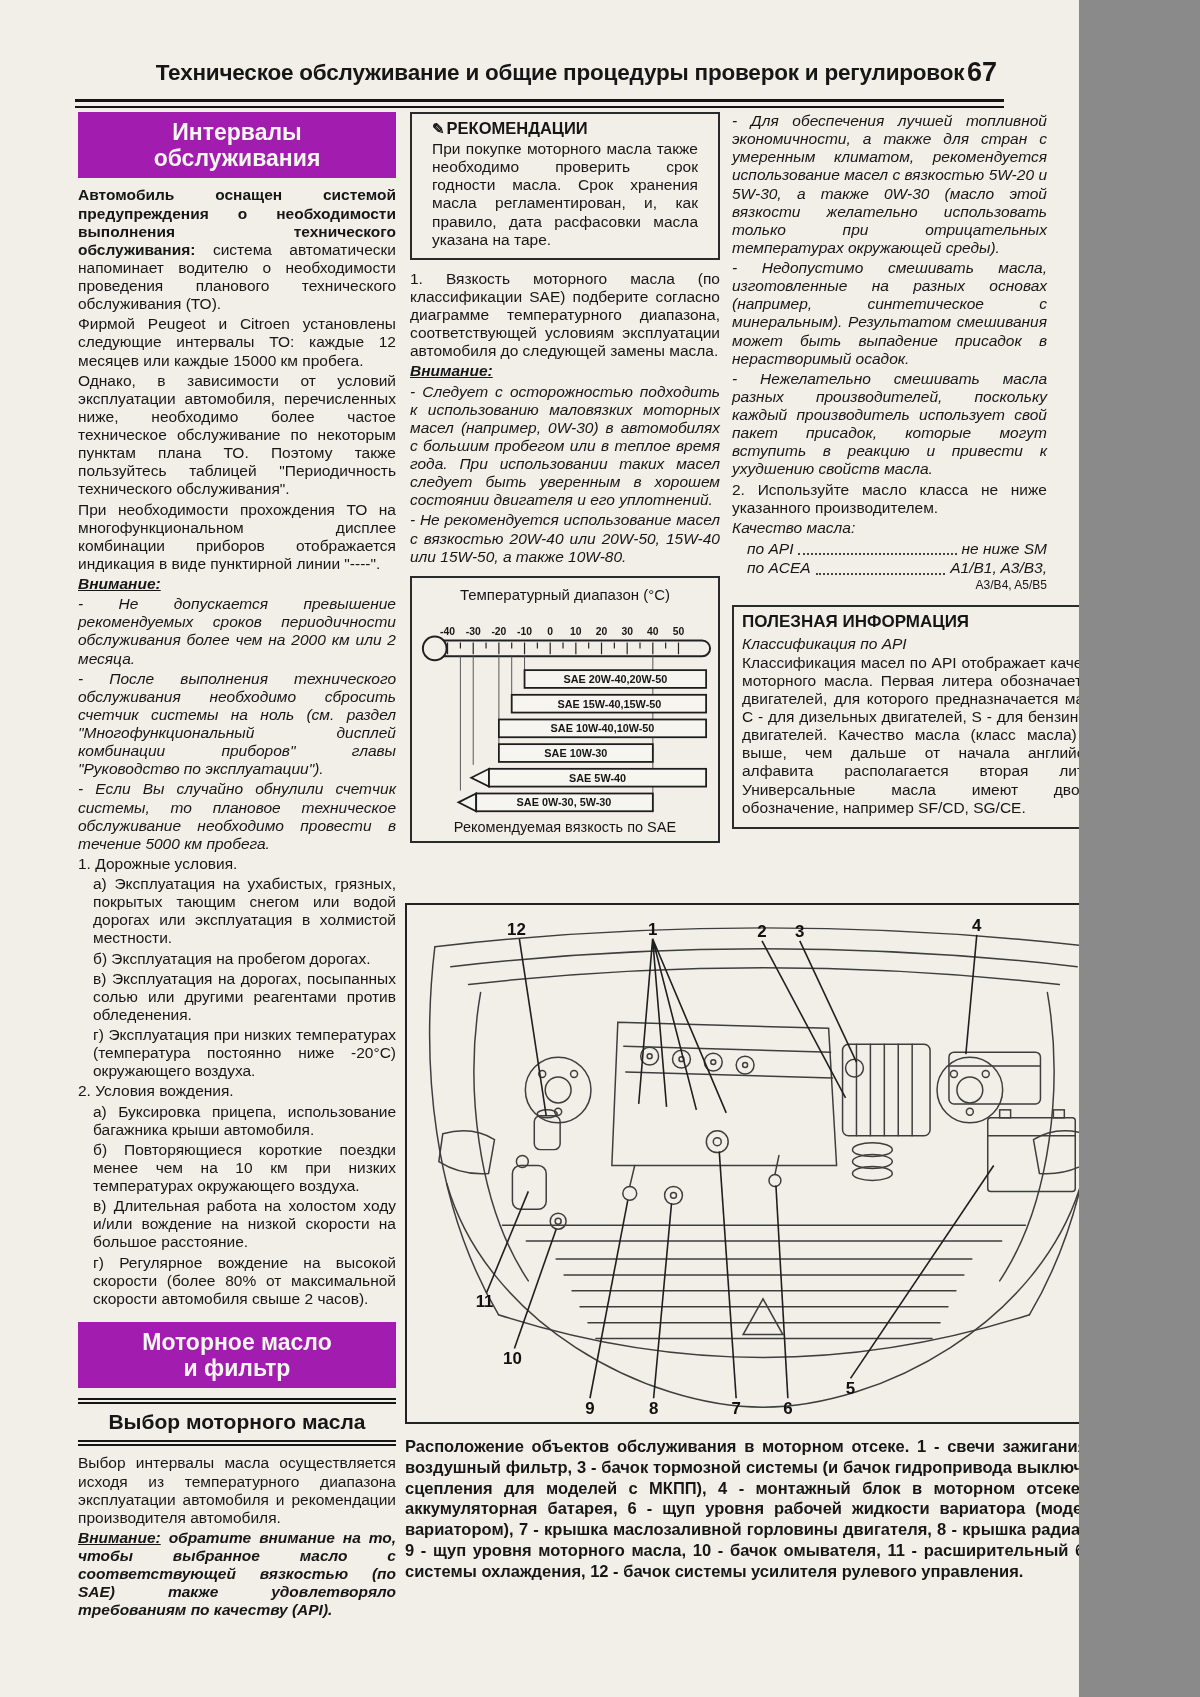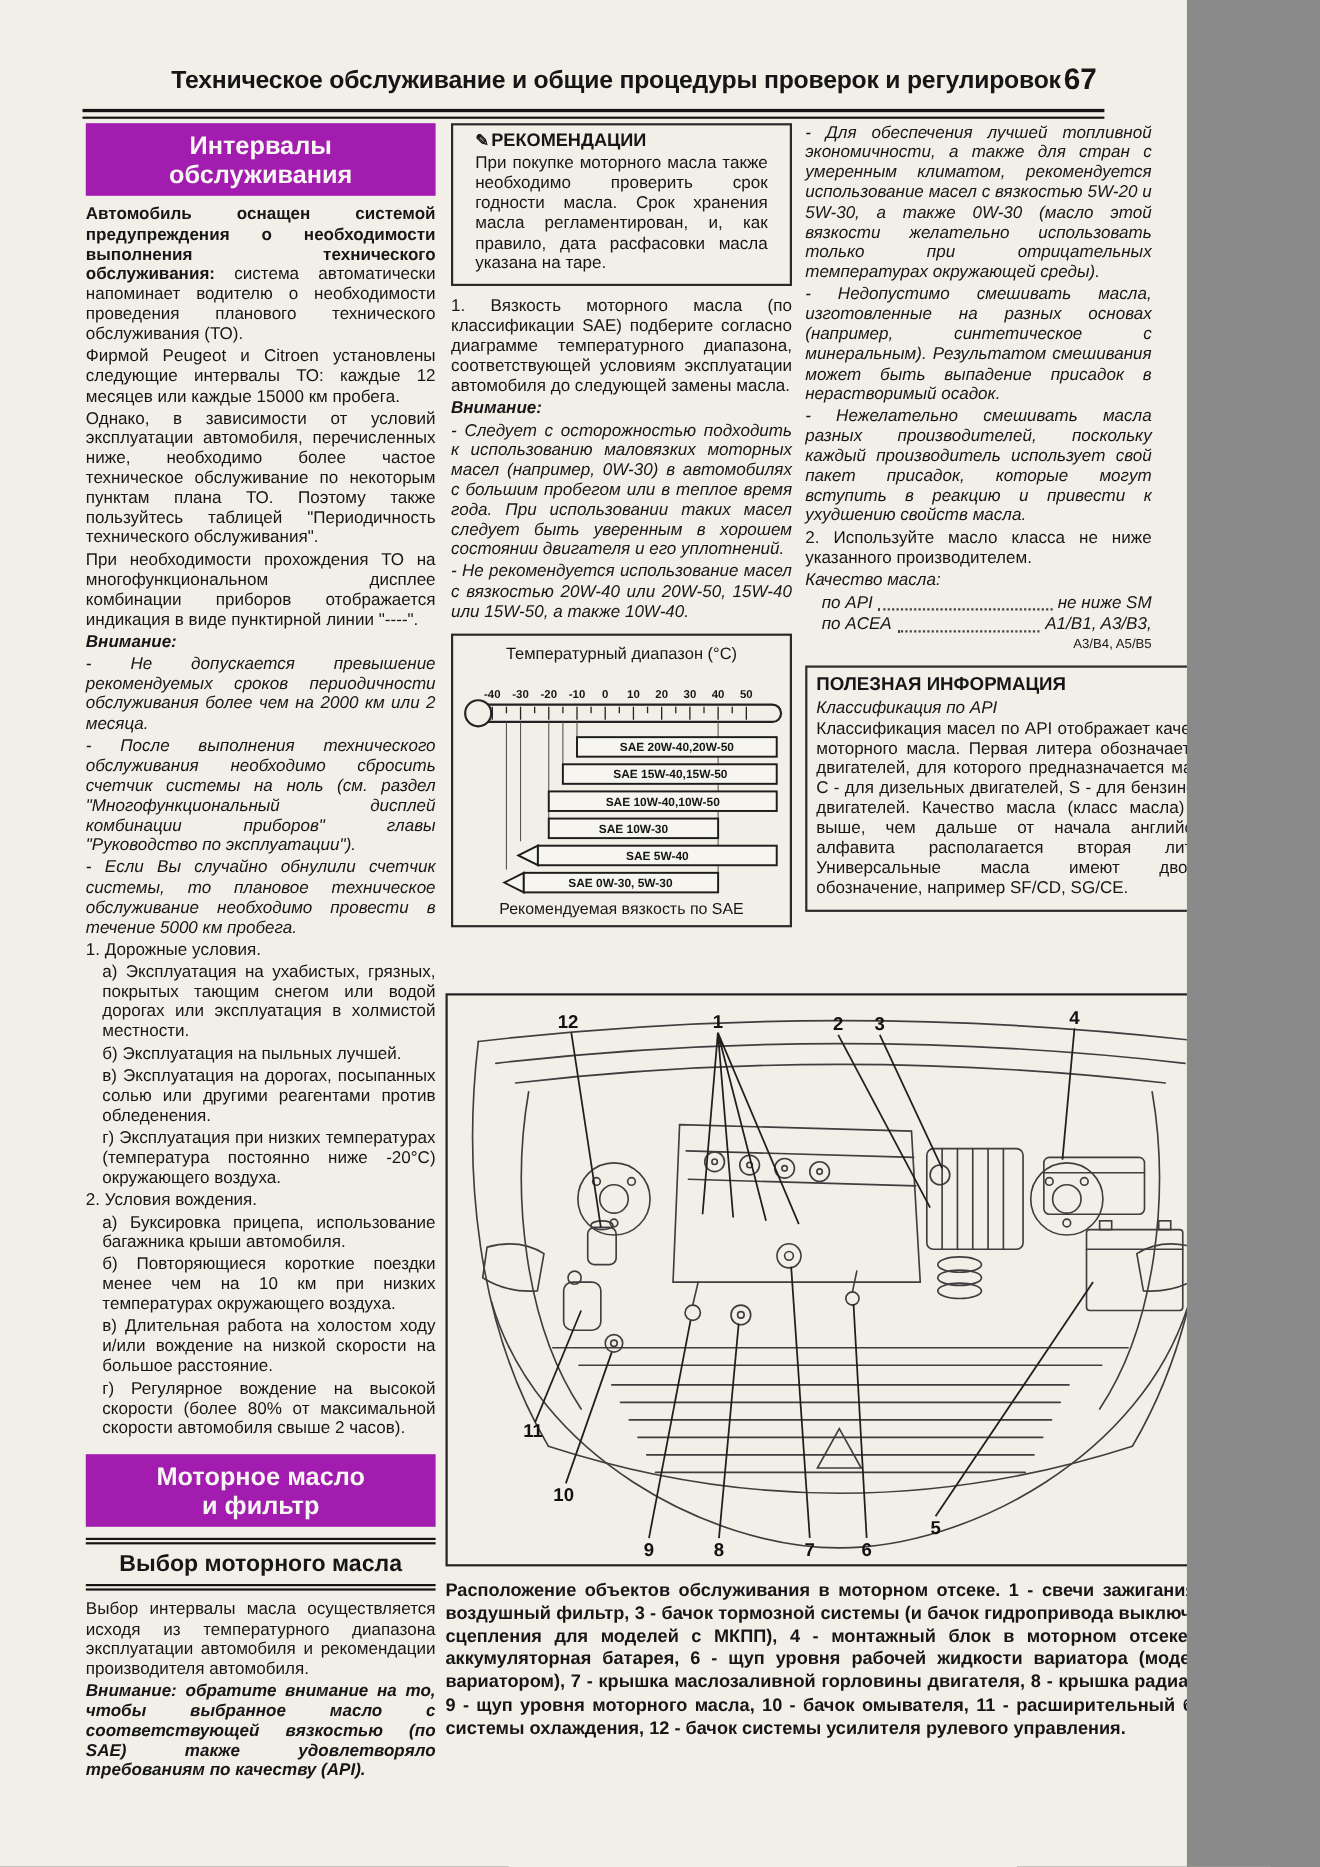--- a/index.html
+++ b/index.html
@@ -13,21 +13,21 @@
             border-top:3.5px solid #151515;border-bottom:2px solid #151515;}
   
   .col{position:absolute;top:112px;}
   .col-left{left:78px;width:318px;}
   .col-mid{left:410px;width:310px;}
   .col-right{left:732px;width:315px;}
   .p{margin:0 0 2px;text-align:justify;font-size:15.5px;line-height:1.17;}
   .it{font-style:italic;}
   .ind{padding-left:15px;}
   .b{font-weight:bold;}
-  .attn-lbl{font-weight:bold;font-style:italic;}
+  .attn-lbl{font-weight:bold;font-style:italic;text-decoration:underline;}
   .blackbox{background:#a21caf;color:#f7f6f2;text-align:center;font-weight:bold;
             font-size:23px;line-height:1.14;padding:7px 4px;margin:0 0 8px;}
   .blackbox.mt{margin-top:14px;}
   .sechdr{margin-top:10px;margin-bottom:8px;border-top:6px double #151515;
           border-bottom:6px double #151515;text-align:center;font-weight:bold;
           font-size:21px;padding:6px 2px;}
   
   .recbox{border:2.5px solid #2a2a2a;padding:5px 20px 7px;margin-bottom:10px;}
   .rec-title{font-weight:bold;font-size:16.5px;margin:0 0 2px;}
   .rec-icon{font-size:15px;margin-right:2px;}
@@ -69,21 +69,21 @@
     <p class="p"><span class="b">Автомобиль оснащен системой предупреждения о необходимости выполнения технического обслуживания:</span><span> система автоматически напоминает водителю о необходимости проведения планового технического обслуживания (ТО).</span></p>
     <p class="p">Фирмой Peugeot и Citroen установлены следующие интервалы ТО: каждые 12 месяцев или каждые 15000 км пробега.</p>
     <p class="p">Однако, в зависимости от условий эксплуатации автомобиля, перечисленных ниже, необходимо более частое техническое обслуживание по некоторым пунктам плана ТО. Поэтому также пользуйтесь таблицей "Периодичность технического обслуживания".</p>
     <p class="p">При необходимости прохождения ТО на многофункциональном дисплее комбинации приборов отображается индикация в виде пунктирной линии "----".</p>
     <p class="p"><span class="attn-lbl">Внимание:</span></p>
     <p class="p it">- Не допускается превышение рекомендуемых сроков периодичности обслуживания более чем на 2000 км или 2 месяца.</p>
     <p class="p it">- После выполнения технического обслуживания необходимо сбросить счетчик системы на ноль (см. раздел "Многофункциональный дисплей комбинации приборов" главы "Руководство по эксплуатации").</p>
     <p class="p it">- Если Вы случайно обнулили счетчик системы, то плановое техническое обслуживание необходимо провести в течение 5000 км пробега.</p>
     <p class="p">1. Дорожные условия.</p>
     <p class="p ind">а) Эксплуатация на ухабистых, грязных, покрытых тающим снегом или водой дорогах или эксплуатация в холмистой местности.</p>
-    <p class="p ind">б) Эксплуатация на пыльных лучшей.</p>
+    <p class="p ind">б) Эксплуатация на пробегом дорогах.</p>
     <p class="p ind">в) Эксплуатация на дорогах, посыпанных солью или другими реагентами против обледенения.</p>
     <p class="p ind">г) Эксплуатация при низких температурах (температура постоянно ниже -20°C) окружающего воздуха.</p>
     <p class="p">2. Условия вождения.</p>
     <p class="p ind">а) Буксировка прицепа, использование багажника крыши автомобиля.</p>
     <p class="p ind">б) Повторяющиеся короткие поездки менее чем на 10 км при низких температурах окружающего воздуха.</p>
     <p class="p ind">в) Длительная работа на холостом ходу и/или вождение на низкой скорости на большое расстояние.</p>
     <p class="p ind">г) Регулярное вождение на высокой скорости (более 80% от максимальной скорости автомобиля свыше 2 часов).</p>
     <div class="blackbox mt">
       <div>Моторное масло</div>
       <div>и фильтр</div>
@@ -94,21 +94,21 @@
   </div>
 
   <div class="col col-mid">
     <div class="recbox">
       <p class="rec-title"><span class="rec-icon">✎</span><span>РЕКОМЕНДАЦИИ</span></p>
       <p class="p">При покупке моторного масла также необходимо проверить срок годности масла. Срок хранения масла регламентирован, и, как правило, дата расфасовки масла указана на таре.</p>
     </div>
     <p class="p">1. Вязкость моторного масла (по классификации SAE) подберите согласно диаграмме температурного диапазона, соответствующей условиям эксплуатации автомобиля до следующей замены масла.</p>
     <p class="p"><span class="attn-lbl">Внимание:</span></p>
     <p class="p it">- Следует с осторожностью подходить к использованию маловязких моторных масел (например, 0W-30) в автомобилях с большим пробегом или в теплое время года. При использовании таких масел следует быть уверенным в хорошем состоянии двигателя и его уплотнений.</p>
-    <p class="p it">- Не рекомендуется использование масел с вязкостью 20W-40 или 20W-50, 15W-40 или 15W-50, а также 10W-40.</p>
+    <p class="p it">- Не рекомендуется использование масел с вязкостью 20W-40 или 20W-50, 15W-40 или 15W-50, а также 10W-80.</p>
 
     <div class="saebox">
       <div class="sae-title">Температурный диапазон (°C)</div>
       <svg viewBox="0 0 306 214">
 
         <g font-family="Liberation Sans, sans-serif" font-size="10.5" font-weight="bold" fill="#161616" text-anchor="middle">
           <text x="34" y="30">-40</text>
           <text x="60" y="30">-30</text>
           <text x="86" y="30">-20</text>
           <text x="112" y="30">-10</text>

